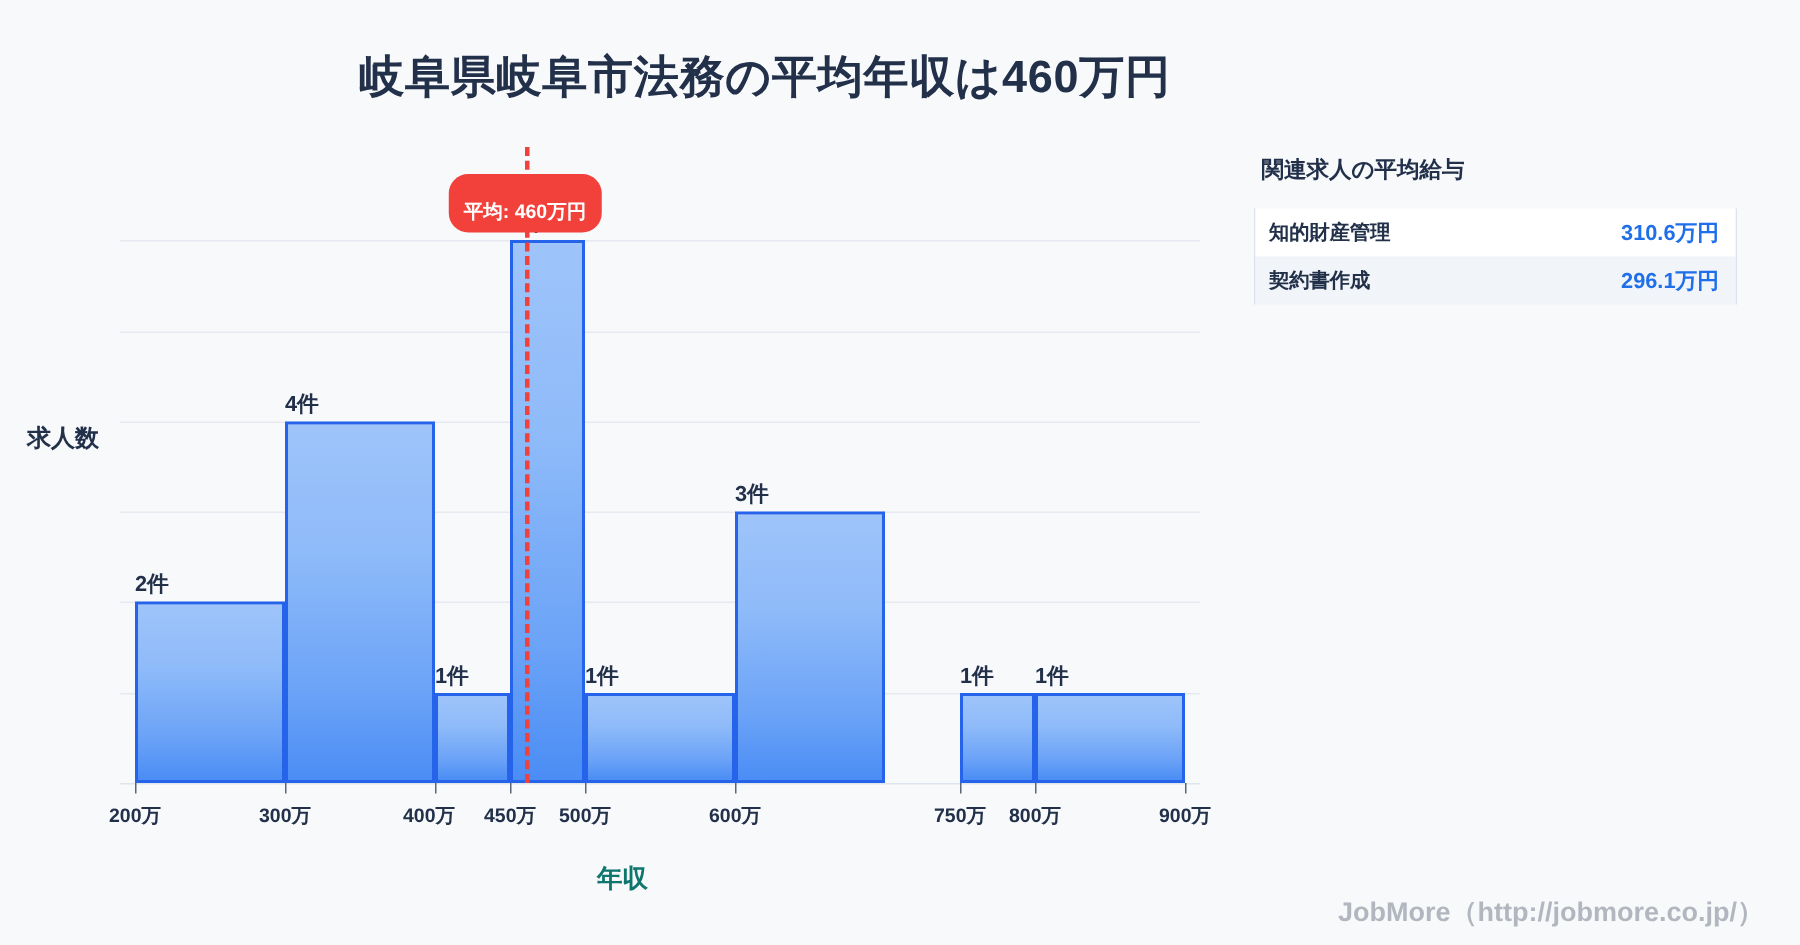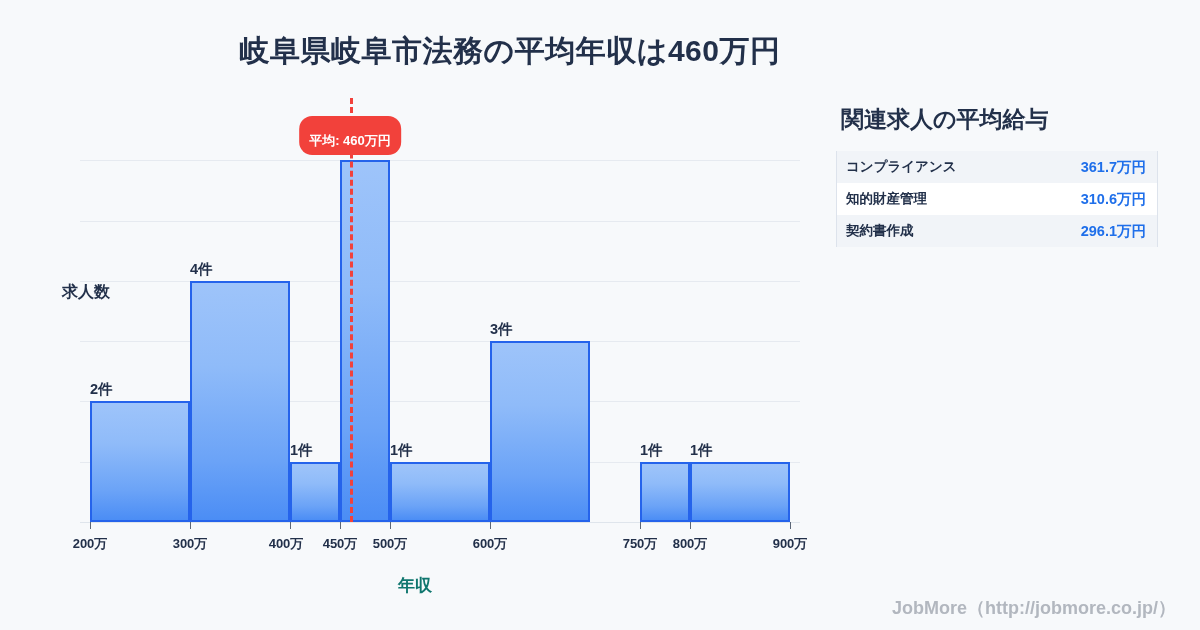--- a/index.html
+++ b/index.html
@@ -103,39 +103,38 @@
     transform: translateX(-50%);
   }
 
   .y-axis-title {
     position: absolute;
     left: 18px; top: 192px;
     font-size: 16px;
     font-weight: bold;
     color: #22304a;
     white-space: nowrap;
-    margin-left: 44px;
   }
   .x-axis-title {
     position: absolute;
     left: 0; top: 484px; width: 830px;
     text-align: center;
     font-size: 17px;
     font-weight: bold;
     color: #0f766e;
   }
 
   
   .side-panel {
     position: absolute;
     left: 836px; top: 104px;
     width: 340px;
   }
   .side-title {
-    font-size: 23px;
+    font-size: 15px;
     font-weight: bold;
     color: #22304a;
     margin-bottom: 16px;
     padding-left: 5px;
   }
   .side-table {
     position: relative;
     border-left: 1px solid #dde3ec;
     border-right: 1px solid #dde3ec;
     width: 322px;
@@ -235,24 +234,20 @@
         <div class="avg-badge" style="left: 270px;">平均: 460万円</div>
       </div>
   </div>
 
   <div class="x-axis-title">年収</div>
 </div>
 
 <div class="side-panel">
   <div class="side-title">関連求人の平均給与</div>
   <div class="side-table" id="side-table">
-      <div class="side-row shade">
-        <span class="side-row-name">コンプライアンス</span>
-        <span class="side-row-value">361.7万円</span>
-      </div>
       <div class="side-row plain">
         <span class="side-row-name">知的財産管理</span>
         <span class="side-row-value">310.6万円</span>
       </div>
       <div class="side-row shade">
         <span class="side-row-name">契約書作成</span>
         <span class="side-row-value">296.1万円</span>
       </div>
     </div>
 </div>

